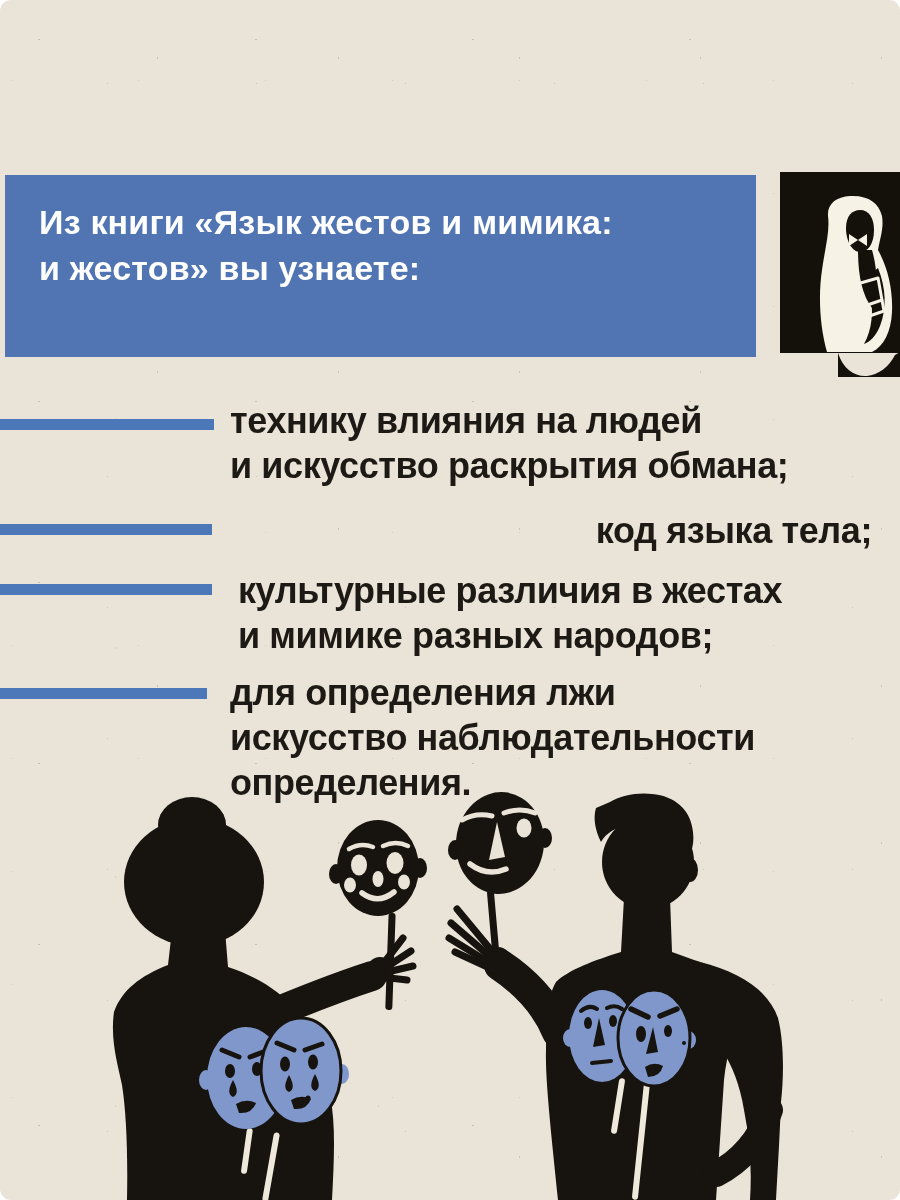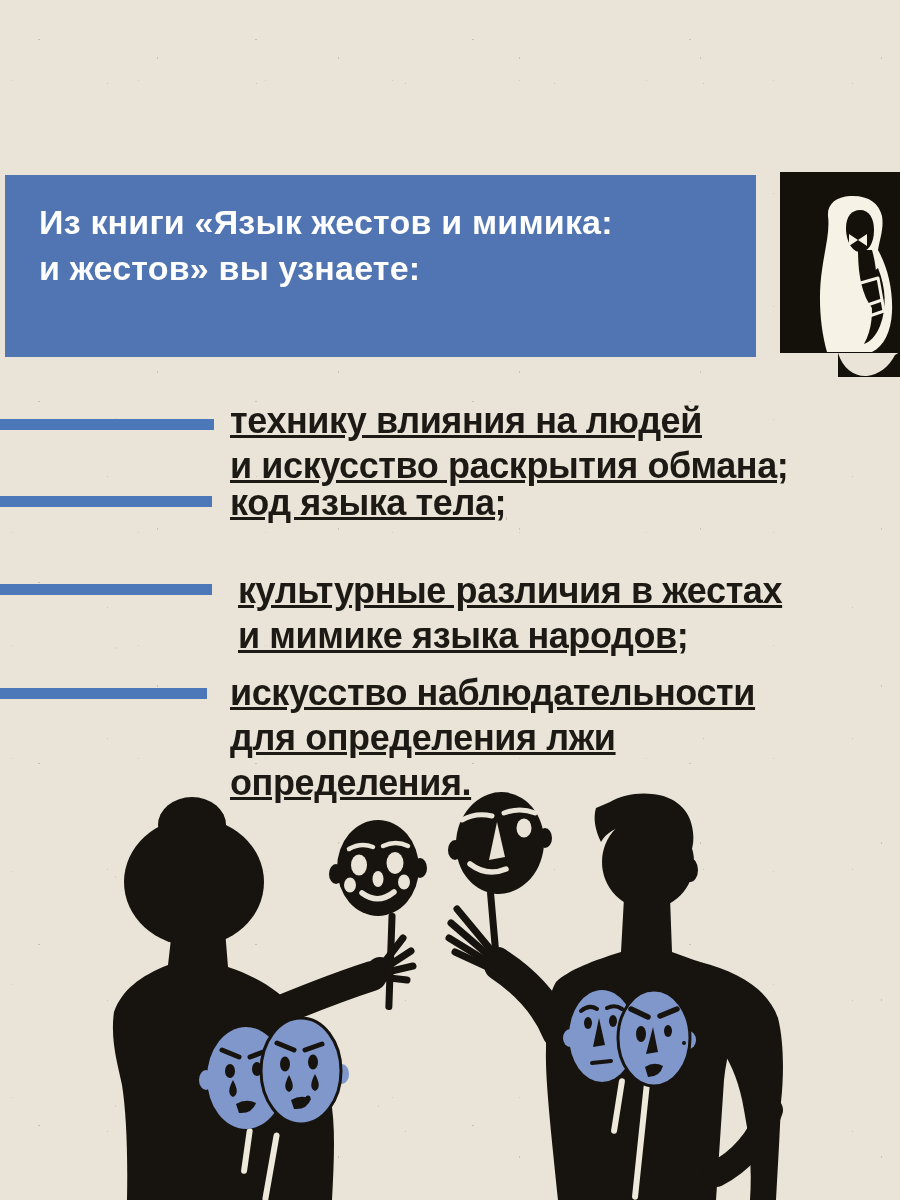--- a/index.html
+++ b/index.html
@@ -2,20 +2,21 @@
 <html><head>
 <meta charset="utf-8">
 <style>
   html,body{margin:0;padding:0;}
   .page{
     position:relative;
     width:900px;height:1200px;
     background-color:#e9e4d7;
     overflow:hidden;
     font-family:"Liberation Sans","DejaVu Sans",sans-serif;
+    border-radius:11px;
   }
   .page::before{
     content:"";position:absolute;inset:0;z-index:0;pointer-events:none;
     background-image:
       radial-gradient(circle 1.2px at 18% 22%, rgba(151,123,82,.35) 60%, transparent 62%),
       radial-gradient(circle 1px at 72% 64%, rgba(140,115,80,.30) 60%, transparent 62%),
       radial-gradient(circle 1.4px at 44% 83%, rgba(160,130,90,.22) 60%, transparent 62%),
       radial-gradient(circle 1px at 87% 37%, rgba(130,108,78,.28) 60%, transparent 62%),
       radial-gradient(circle 1px at 9% 71%, rgba(150,125,90,.22) 60%, transparent 62%);
     background-size:217px 181px, 149px 131px, 263px 229px, 181px 157px, 127px 113px;
@@ -23,21 +24,21 @@
   .banner{
     position:absolute;left:5px;top:175px;width:751px;height:182px;
     box-sizing:border-box;padding:24px 20px 0 34px;z-index:2;
   }
   .banner-line{
     font-size:34px;line-height:46px;font-weight:bold;letter-spacing:.2px;
     white-space:nowrap;
   }
   .logo-box{position:absolute;left:780px;top:172px;z-index:2;}
   .bullets{position:absolute;left:0;top:0;width:900px;z-index:2;}
-  .bullet-item{position:absolute;left:0;width:872px;text-decoration:underline;}
+  .bullet-item{position:absolute;left:0;width:872px;}
   .dash{position:absolute;left:0;height:11px;}
   .bullet-text{
     margin-left:230px;font-weight:bold;font-size:36px;line-height:45px;
     letter-spacing:-0.4px;white-space:nowrap;
   }
   .illustration{position:absolute;left:0;top:780px;z-index:1;}
 </style>
 </head>
 <body>
 
@@ -66,40 +67,40 @@
   <div class="bullets" style="color:#1d1a15;">
 
     <div class="bullet-item" style="top:398px;">
       <span class="dash" style="top:21px;width:214px;background:#4c78ba;"></span>
       <div class="bullet-text">
         <div>технику влияния на людей</div>
         <div>и искусство раскрытия обмана;</div>
       </div>
     </div>
 
-    <div class="bullet-item" style="top:480px;">
+    <div class="bullet-item" style="top:508px;text-align:right;">
       <span class="dash" style="top:16px;width:212px;background:#4c78ba;"></span>
       <div class="bullet-text">
         <div>код языка тела;</div>
       </div>
     </div>
 
     <div class="bullet-item" style="top:568px;padding-left:8px;">
       <span class="dash" style="top:16px;width:212px;background:#4c78ba;"></span>
       <div class="bullet-text">
         <div>культурные различия в жестах</div>
-        <div>и мимике языка народов;</div>
+        <div>и мимике разных народов;</div>
       </div>
     </div>
 
     <div class="bullet-item" style="top:670px;">
       <span class="dash" style="top:18px;width:207px;background:#4c78ba;"></span>
       <div class="bullet-text">
+        <div>для определения лжи</div>
         <div>искусство наблюдательности</div>
-        <div>для определения лжи</div>
         <div>определения.</div>
       </div>
     </div>
   </div>
 
   <svg class="illustration" width="900" height="420" viewBox="0 0 900 420">
     <g fill="#17130e">
       <ellipse cx="192" cy="45" rx="34" ry="28"></ellipse>
       <ellipse cx="194" cy="102" rx="70" ry="64"></ellipse>
       <path d="M 172,150 L 168,185 C 140,196 122,210 114,232 C 110,260 118,285 122,305 C 126,330 128,370 127,420 L 332,420 C 334,380 336,345 330,315 C 325,285 315,255 297,232 C 280,210 255,196 228,187 L 225,150 Z"></path>

